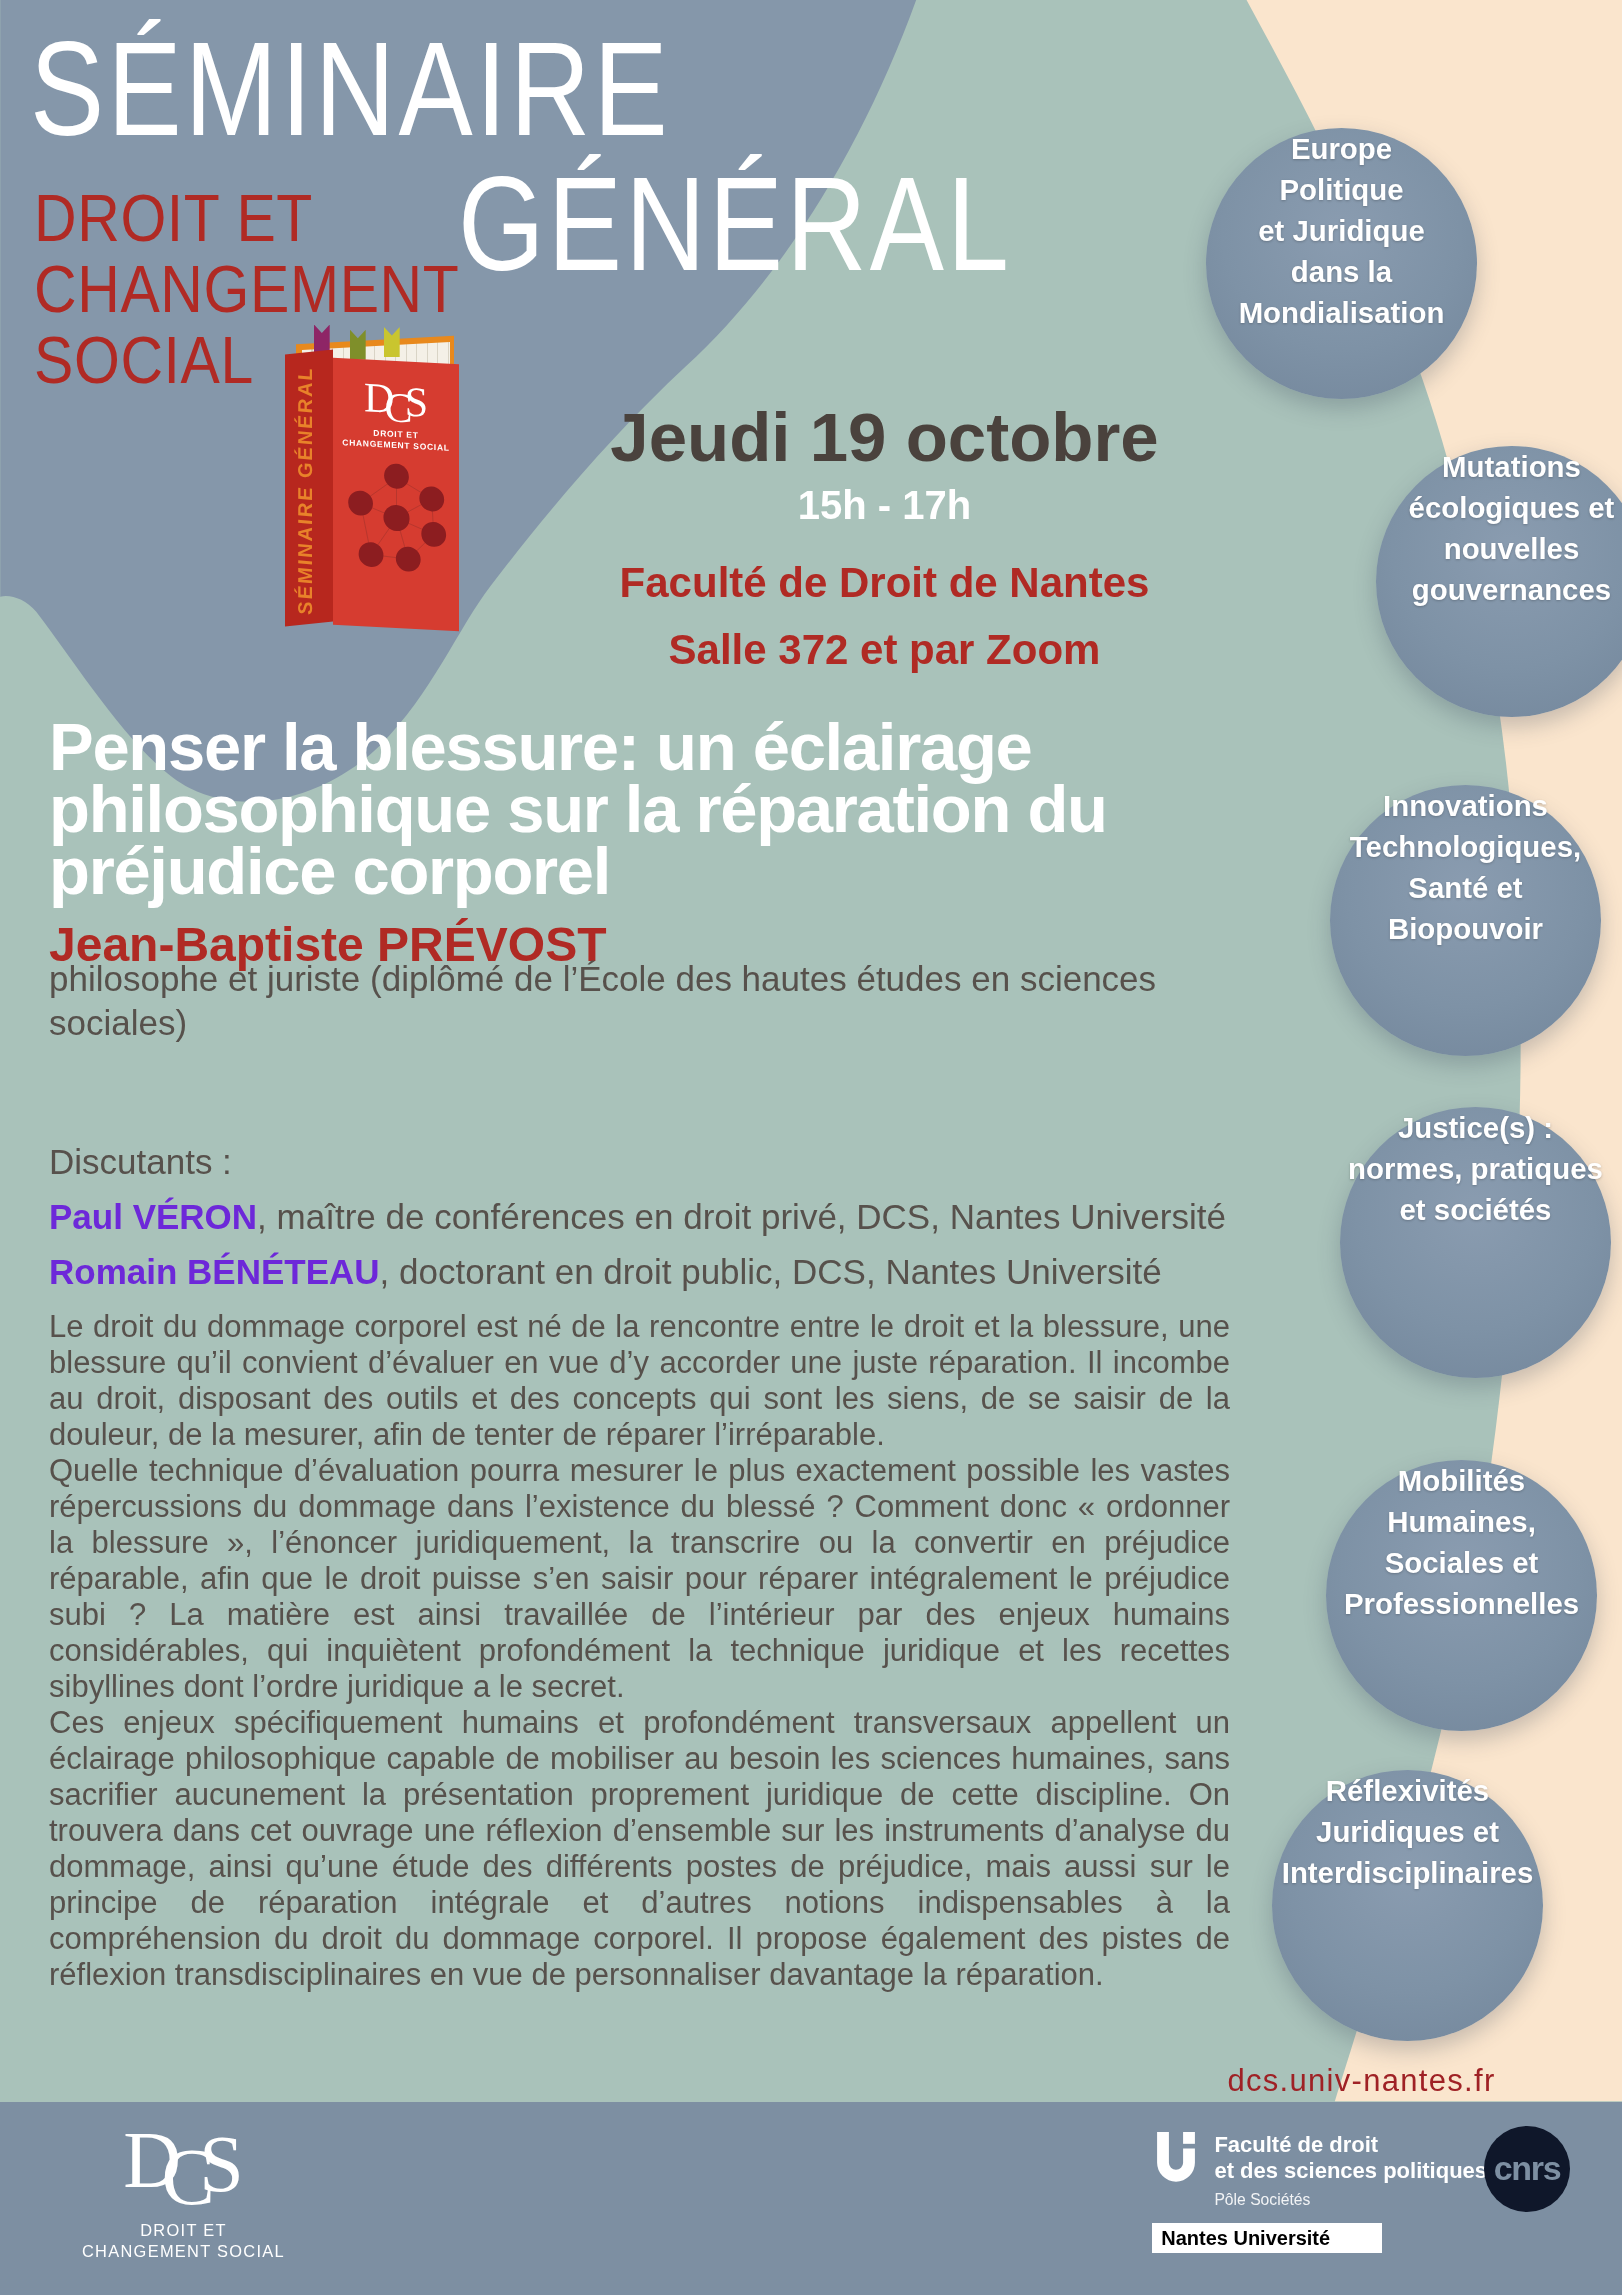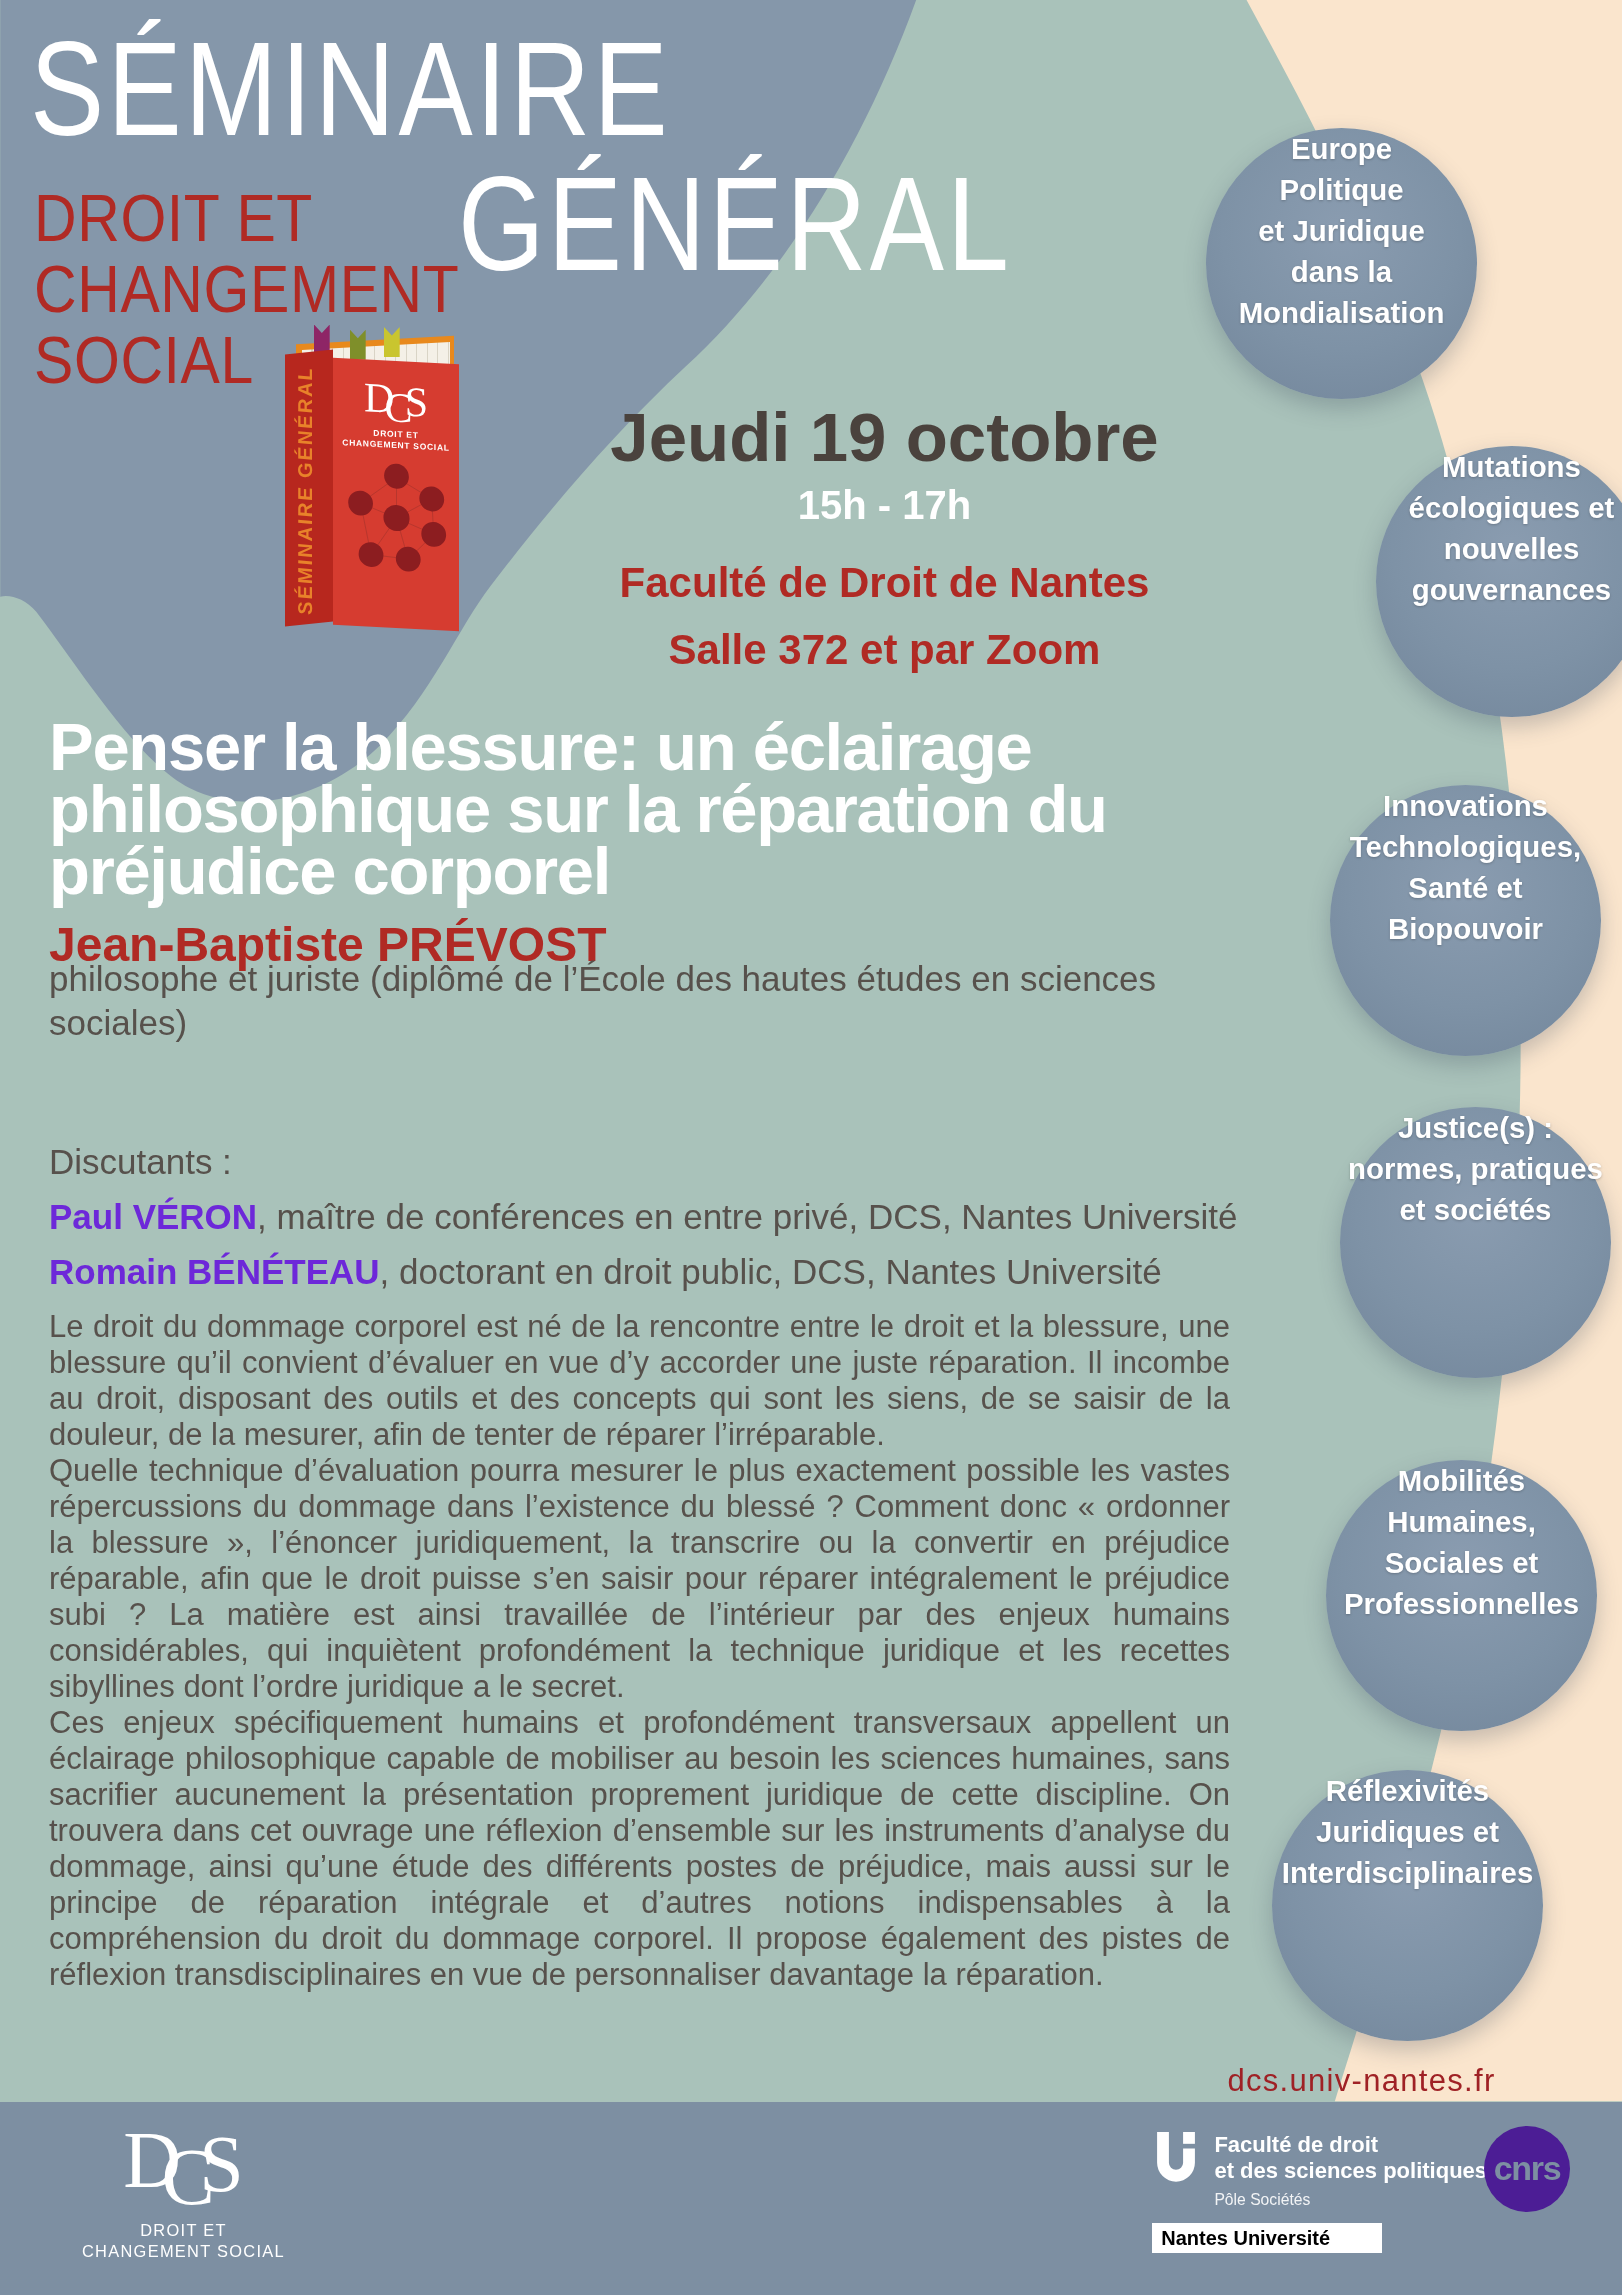--- a/index.html
+++ b/index.html
@@ -48,21 +48,21 @@
   .dcslogo .big{font-family:"Liberation Serif",serif;font-size:80px;line-height:1;}
   .dcslogo .big .c{display:inline-block;margin-left:-19.6px;transform:translateY(17px);}
   .dcslogo .big .s{display:inline-block;margin-left:-15.7px;transform:translateY(3.9px);}
   .dcslogo .cap{font-size:16.4px;line-height:21px;letter-spacing:1.3px;margin-top:19.6px;}
   .facblock{position:absolute;left:1152px;top:30px;color:#fff;}
   .facrow{display:flex;align-items:flex-start;}
   .factxt{margin-left:14.4px;font-weight:700;font-size:22px;line-height:26px;}
   .factxt .pole{font-weight:400;font-size:15.7px;margin-top:2.6px;opacity:.9;}
   .nubox{margin-top:10.5px;background:#ffffff;color:#000;font-weight:700;font-size:20px;
          width:221px;height:30px;line-height:30px;padding-left:9.2px;}
-  .cnrs{position:absolute;left:1484px;top:23.6px;width:86px;height:86px;border-radius:50%;background:#4c1d95;
+  .cnrs{position:absolute;left:1484px;top:23.6px;width:86px;height:86px;border-radius:50%;background:#0f172a;
         display:flex;align-items:center;justify-content:center;}
   .cnrs span{color:#7d8fa2;font-weight:700;font-size:34px;letter-spacing:-1.3px;}
 
   
   .book{left:285px;top:335px;width:174px;height:288px;z-index:2;}
   .bk-orange{position:absolute;left:10.5px;top:5.2px;width:158px;height:31px;background:#e8891d;transform:skewY(-3deg);}
   .bk-pages{position:absolute;left:17px;top:10.5px;width:148px;height:27.5px;transform:skewY(-3deg);
             background:repeating-linear-gradient(90deg,#f4f0e7 0 9.2px,#d9d4c6 9.2px 10.5px);}
   .bm{position:absolute;width:15.7px;height:30px;clip-path:polygon(0 0,50% 28%,100% 0,100% 100%,0 100%);}
   .bm1{left:29px;top:-10.5px;background:#8e2566;}
@@ -130,21 +130,21 @@
 <div class="abs dateline d2" style="top:483px;">15h - 17h</div>
 <div class="abs dateline d3" style="top:559px;">Faculté de Droit de Nantes</div>
 <div class="abs dateline d3" style="top:626px;">Salle 372 et par Zoom</div>
 
 <div class="abs talk-title">Penser la blessure: un éclairage<br>philosophique sur la réparation du<br>préjudice corporel</div>
 <div class="abs speaker-name">Jean-Baptiste PRÉVOST</div>
 <div class="abs speaker-bio">philosophe et juriste (diplômé de l’École des hautes études en sciences sociales)</div>
 
 <div class="abs discutants">
   <div>Discutants :</div>
-  <div><span class="nm">Paul VÉRON</span><span>, maître de conférences en entre privé, DCS, Nantes Université</span></div>
+  <div><span class="nm">Paul VÉRON</span><span>, maître de conférences en droit privé, DCS, Nantes Université</span></div>
   <div><span class="nm">Romain BÉNÉTEAU</span><span>, doctorant en droit public, DCS, Nantes Université</span></div>
 </div>
 
 <div class="abs abstract">
   <p>Le droit du dommage corporel est né de la rencontre entre le droit et la blessure, une blessure qu’il convient d’évaluer en vue d’y accorder une juste réparation. Il incombe au droit, disposant des outils et des concepts qui sont les siens, de se saisir de la douleur, de la mesurer, afin de tenter de réparer l’irréparable.</p>
   <p>Quelle technique d’évaluation pourra mesurer le plus exactement possible les vastes répercussions du dommage dans l’existence du blessé ? Comment donc « ordonner la blessure », l’énoncer juridiquement, la transcrire ou la convertir en préjudice réparable, afin que le droit puisse s’en saisir pour réparer intégralement le préjudice subi ? La matière est ainsi travaillée de l’intérieur par des enjeux humains considérables, qui inquiètent profondément la technique juridique et les recettes sibyllines dont l’ordre juridique a le secret.</p>
   <p>Ces enjeux spécifiquement humains et profondément transversaux appellent un éclairage philosophique capable de mobiliser au besoin les sciences humaines, sans sacrifier aucunement la présentation proprement juridique de cette discipline. On trouvera dans cet ouvrage une réflexion d’ensemble sur les instruments d’analyse du dommage, ainsi qu’une étude des différents postes de préjudice, mais aussi sur le principe de réparation intégrale et d’autres notions indispensables à la compréhension du droit du dommage corporel. Il propose également des pistes de réflexion transdisciplinaires en vue de personnaliser davantage la réparation.</p>
 </div>
 
 <div class="abs circle" style="left:1206px;top:128px;">

